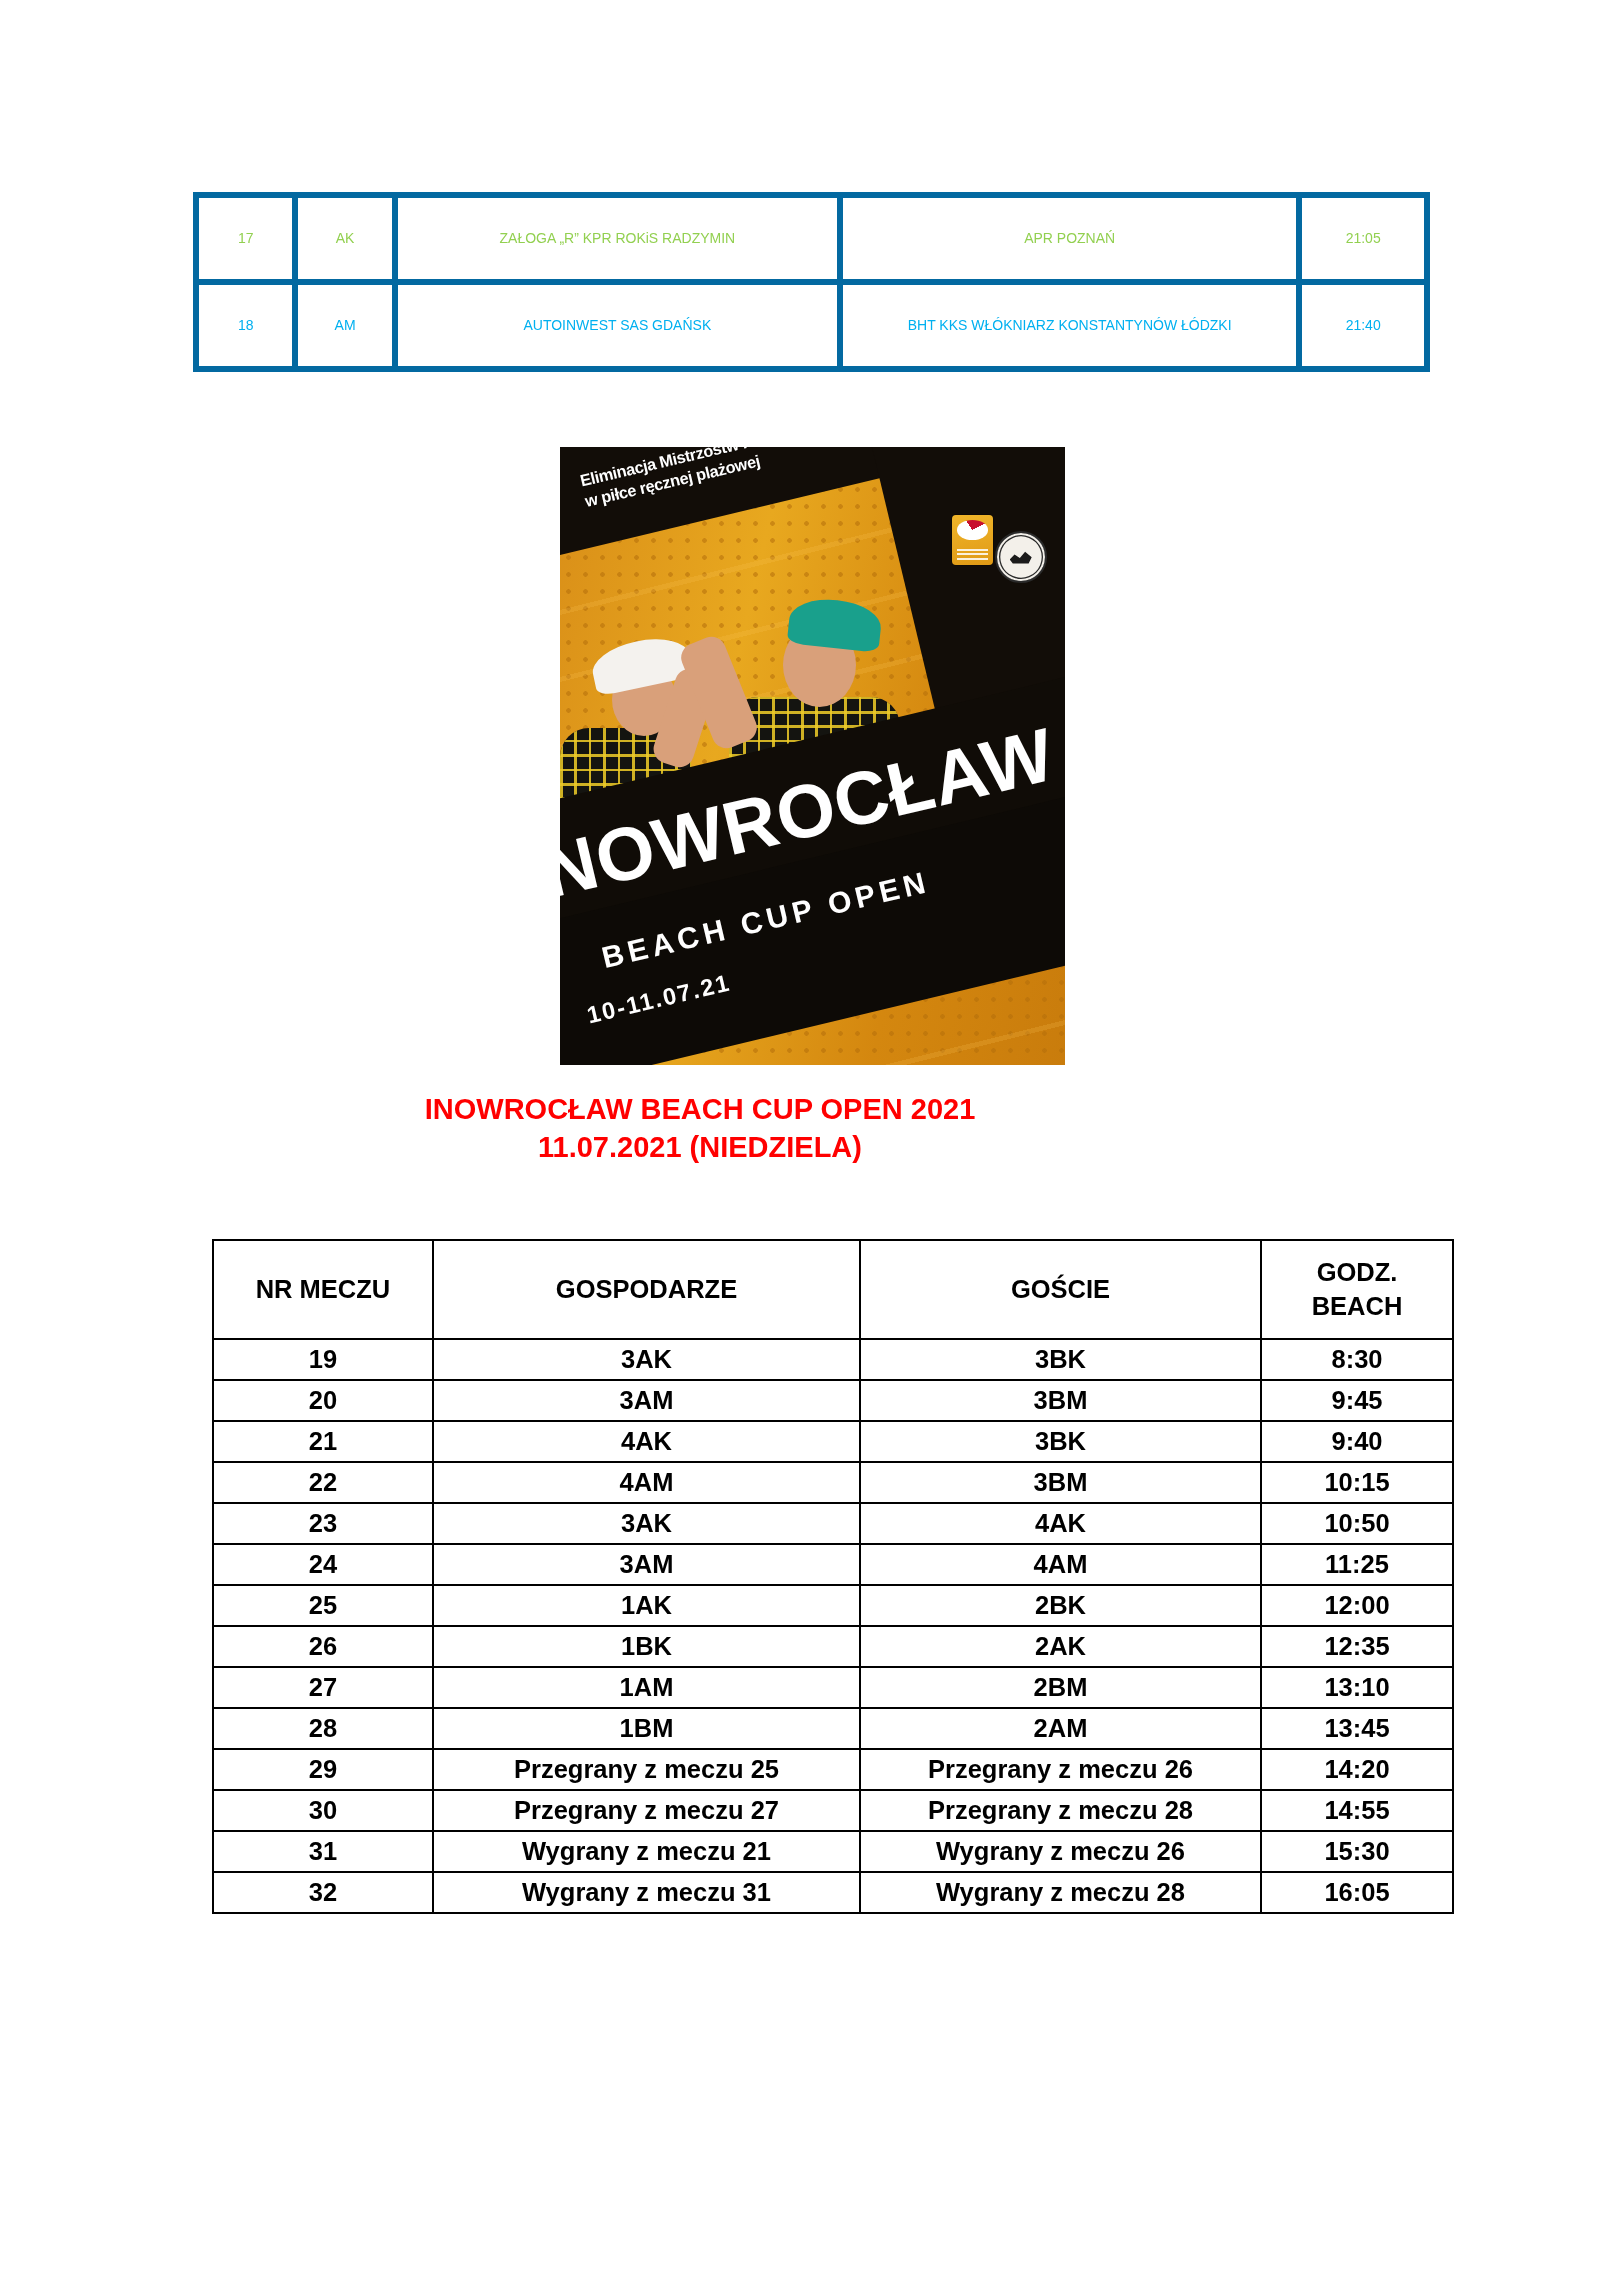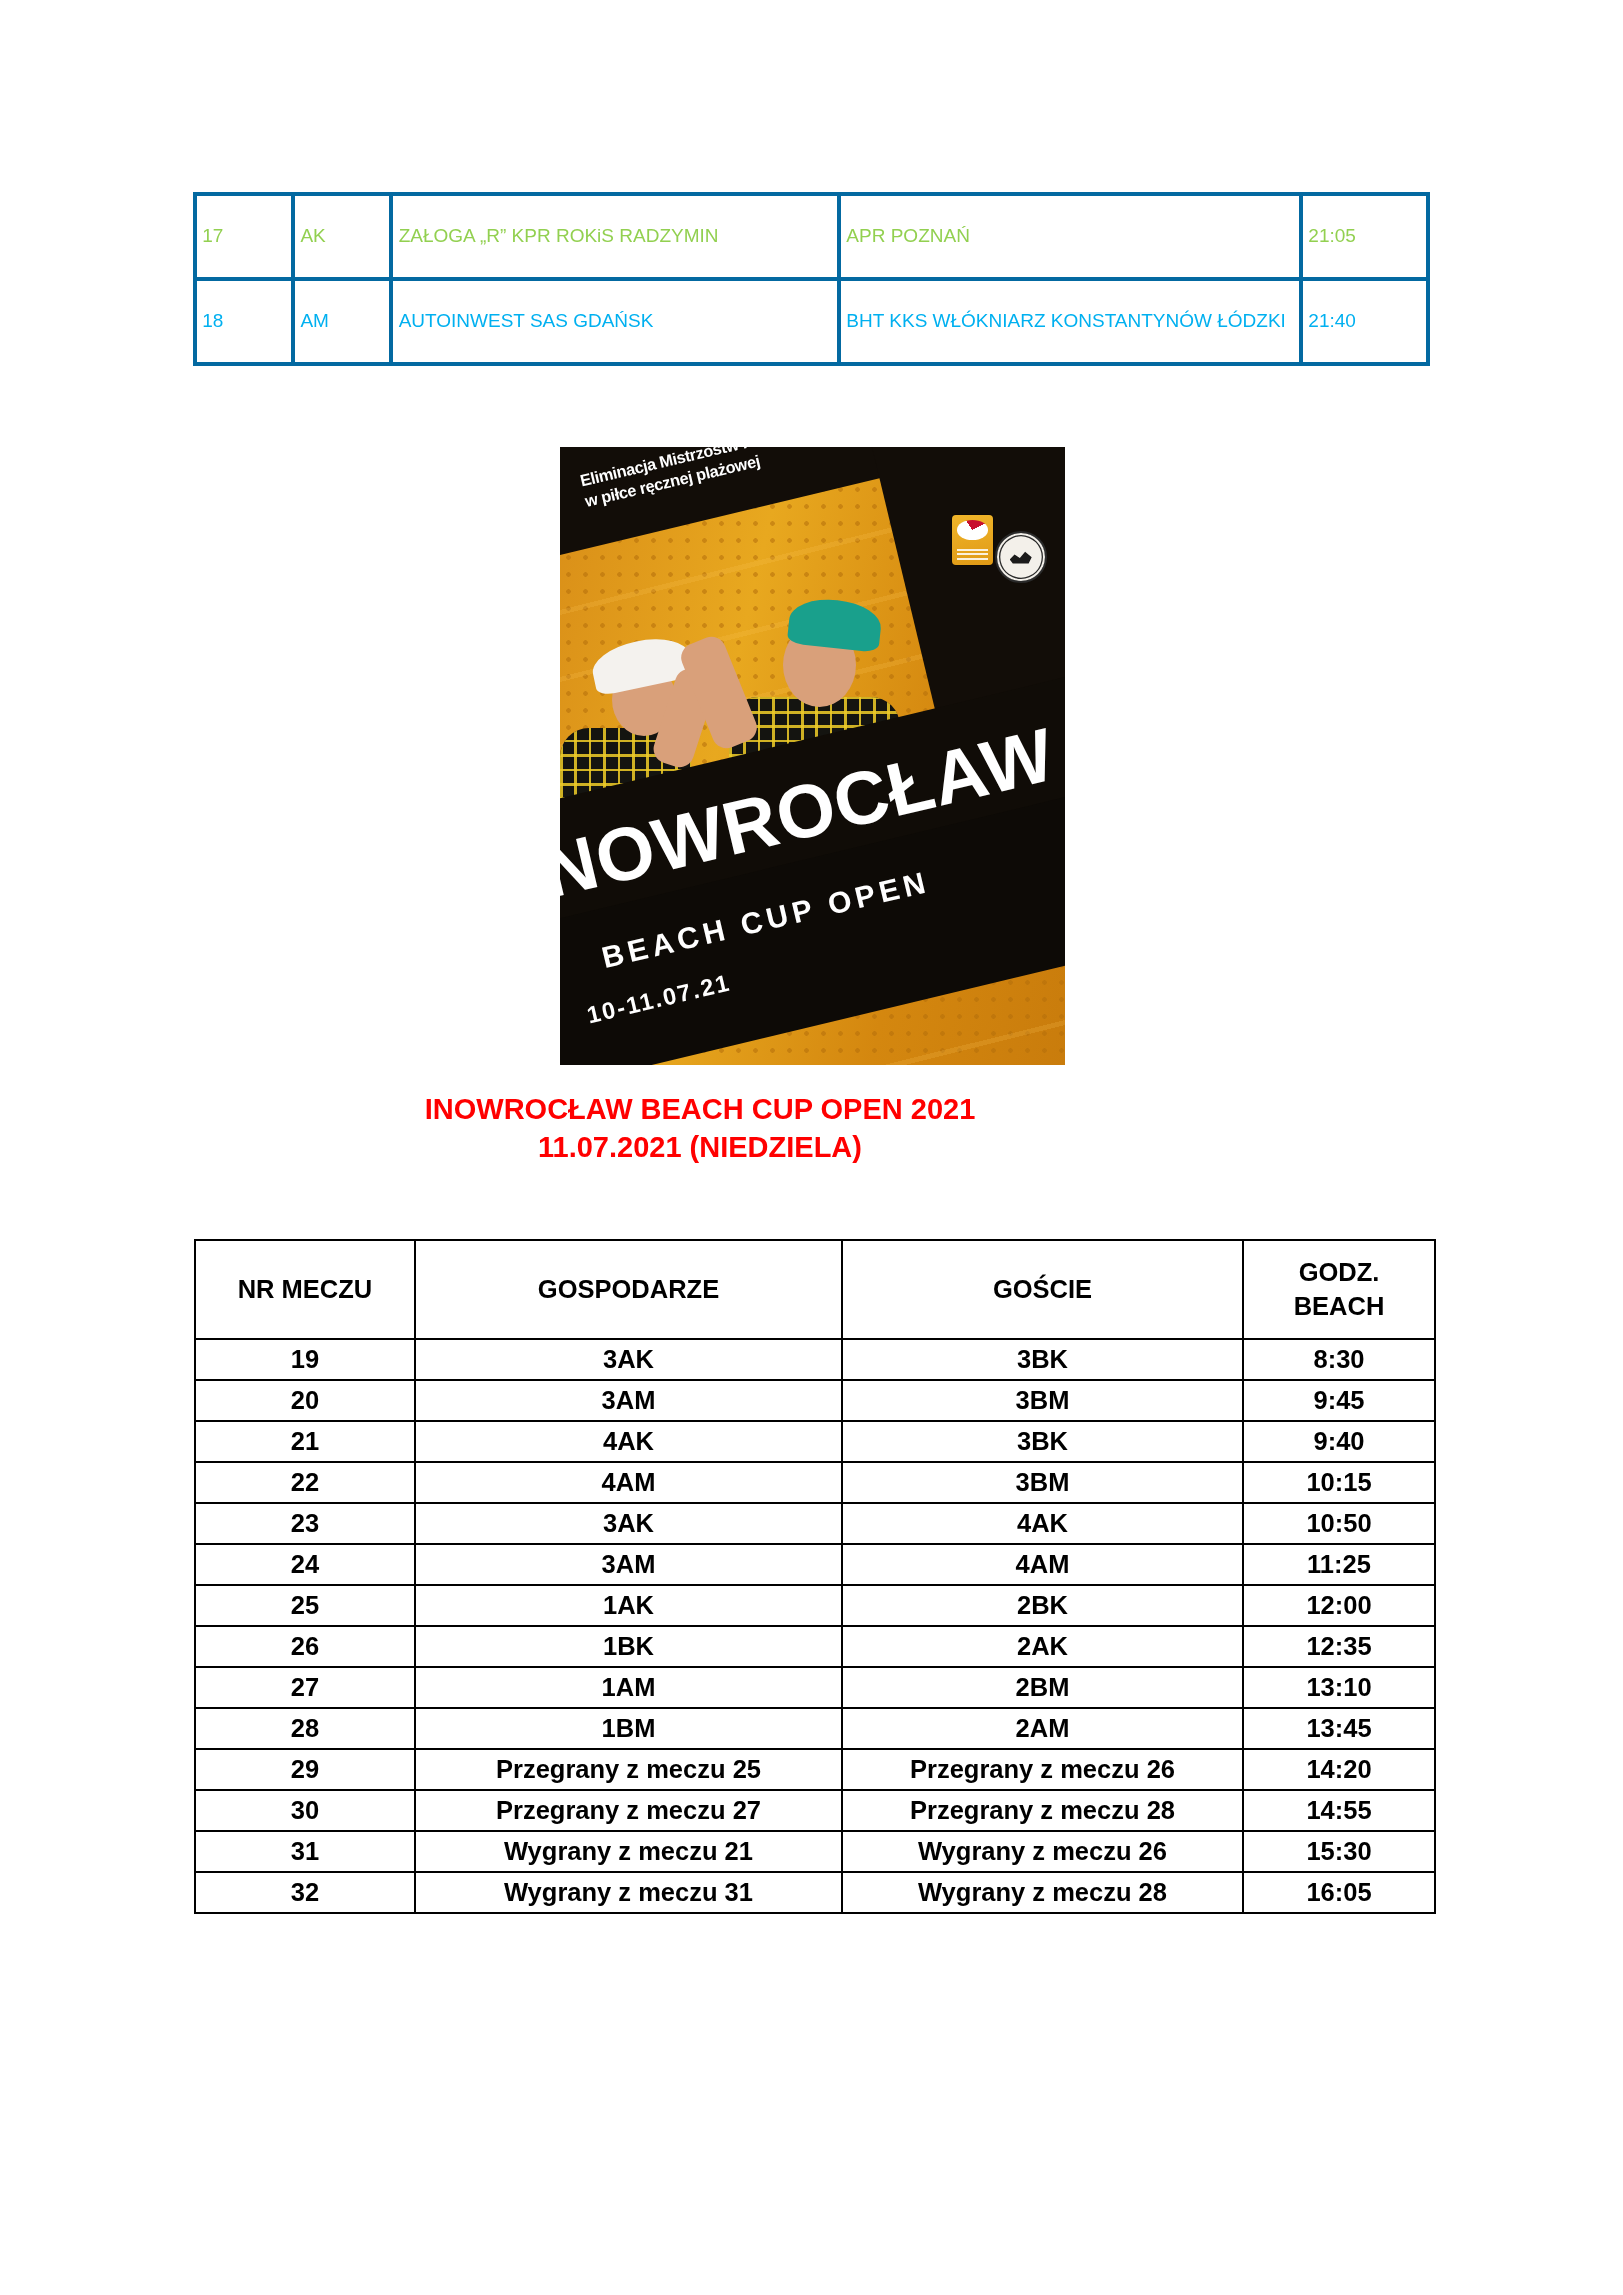--- a/index.html
+++ b/index.html
@@ -18,24 +18,24 @@
   
   .top-table {
     position: absolute;
     left: 193px;
     top: 192px;
     width: 1237px;
     border-collapse: collapse;
     table-layout: fixed;
   }
   .top-table td {
-    border: 4px solid #0369a1;
-    text-align: left;
+    border: 6px solid #0369a1;
+    text-align: center;
     vertical-align: middle;
-    font-size: 19px;
+    font-size: 14px;
     line-height: 1.30;
     padding: 6.5px 5.2px;
     font-family: "Liberation Sans", sans-serif;
   }
   .tt-c1 { width: 75px; }
   .tt-c2 { width: 75px; }
   .tt-c3 { width: 393px; }
   .tt-c4 { width: 406px; }
   .tt-c5 { width: 101px; }
   .row-green td { color: #92D050; height: 68px; }
@@ -264,21 +264,21 @@
     color: #FF0000;
     font-family: "Liberation Sans", sans-serif;
     font-weight: 700;
     font-size: 29px;
     line-height: 1.32;
   }
 
   
   .main-table {
     position: absolute;
-    left: 194px;
+    left: 212px;
     top: 1239px;
     width: 1234px;
     border-collapse: collapse;
     table-layout: fixed;
     border-radius: 11px;
   }
   .main-table th,
   .main-table td {
     border: 2px solid #000000;
     text-align: center;

